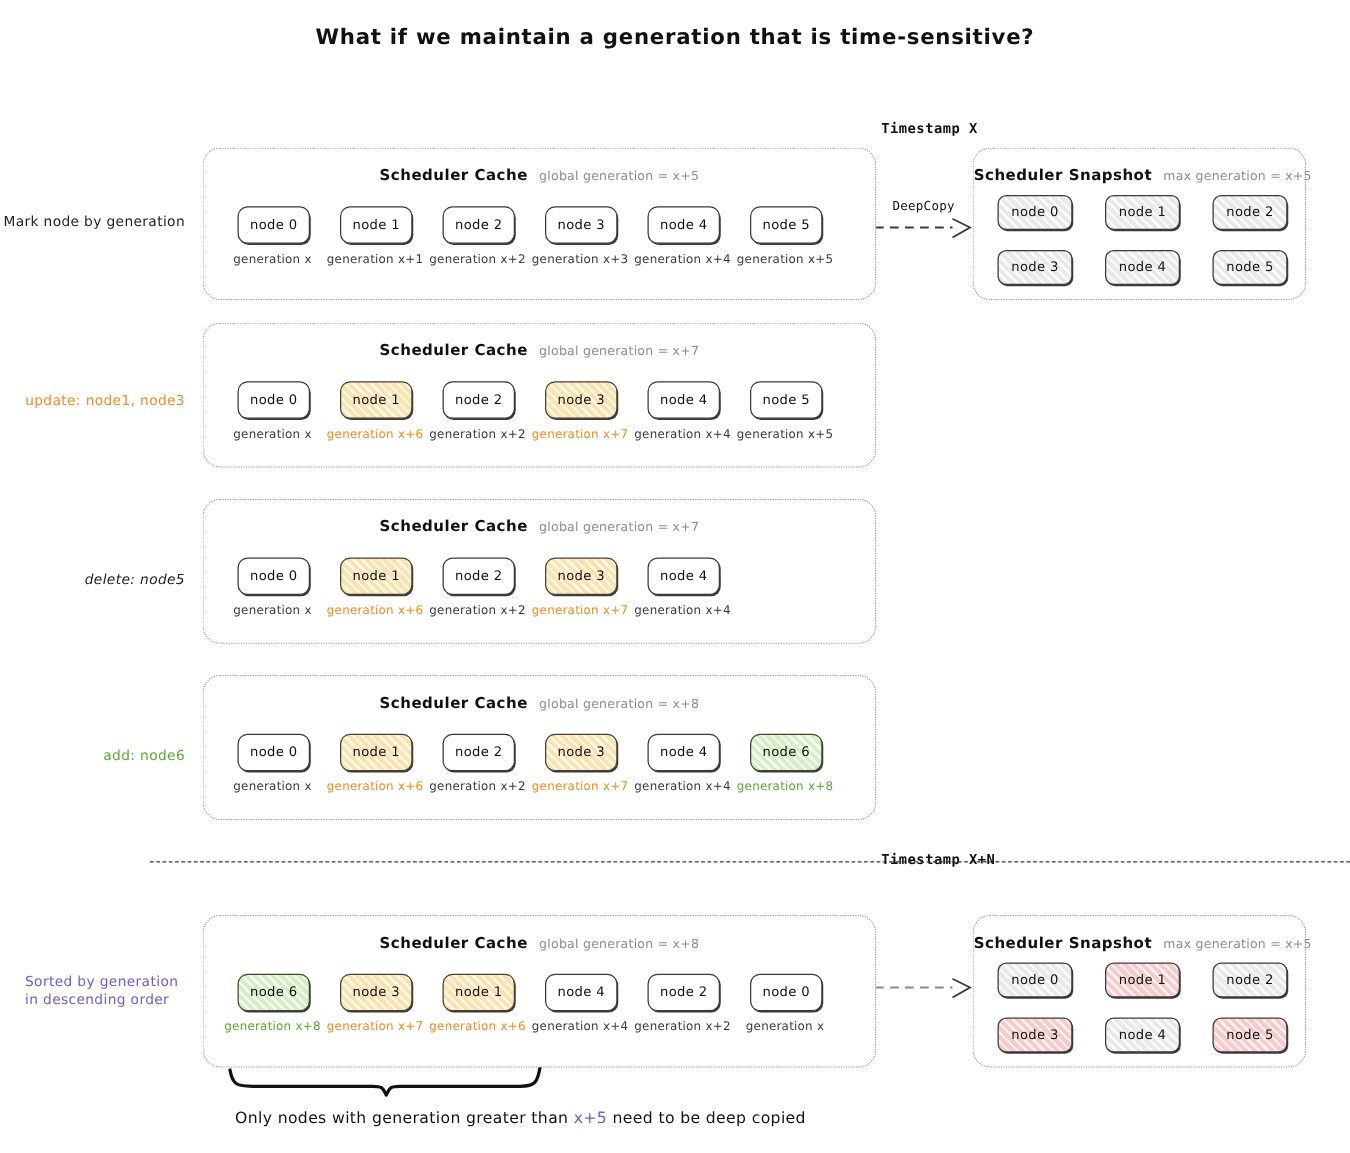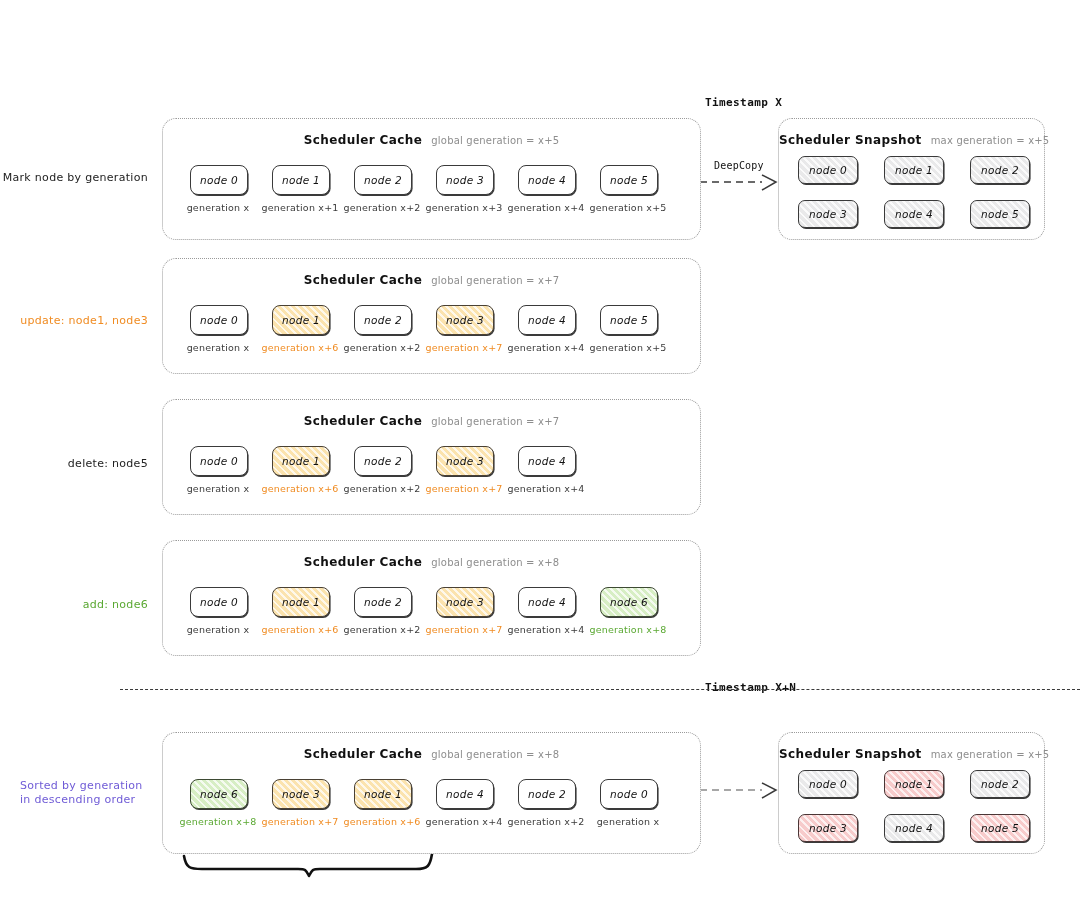--- a/index.html
+++ b/index.html
@@ -48,21 +48,20 @@
 
   
   .node{
     position:absolute;
     width:56px;height:28px;border-radius:8px;
     border:1.3px solid #3a3a3a;
     box-shadow:1px 1.4px 0 -0.4px #3a3a3a;
     display:flex;align-items:center;justify-content:center;
     font-size:10.5px;letter-spacing:.3px;color:#111;
     background:#ffffff;
-    font-style:italic;
   }
   .node.snap{width:58px;height:26px;border-radius:7px;}
 
   .hatch-amber{
     background-color:#fbe3ae;
     background-image:repeating-linear-gradient(45deg,rgba(255,255,255,.75) 0 2px,rgba(255,255,255,0) 2px 5px);
     border-color:#4a4134;
   }
   .hatch-green{
     background-color:#d7eec4;
@@ -101,20 +100,21 @@
     position:absolute;font-size:12.5px;letter-spacing:.3px;color:#111;white-space:nowrap;
   }
   .caption .hl{color:#6f5bd6;}
   svg{overflow:visible;}
 </style>
 </head>
 <body>
 
 <div class="canvas">
 
+  <div id="page-title">What if we maintain a generation that is time-sensitive?</div>
 
   <div class="timestamp" style="left:705px;top:96px;">Timestamp X</div>
   <div class="timestamp" style="left:705px;top:681px;">Timestamp X+N</div>
 
   <div class="sep-line"></div>
 
   <div class="arrow-label" style="left:714px;top:160px;">DeepCopy</div>
 
   <svg style="position:absolute;left:700px;top:174px;" width="82" height="20">
     <line x1="0" y1="8" x2="62" y2="8" stroke="#3a3a3a" stroke-width="1.5" stroke-dasharray="7 5"></line>
@@ -123,20 +123,25 @@
 
   <svg style="position:absolute;left:700px;top:782px;" width="82" height="20">
     <line x1="0" y1="8" x2="62" y2="8" stroke="#8a8a8a" stroke-width="1.5" stroke-dasharray="7 5"></line>
     <polyline points="62,1 76,8 62,16" fill="none" stroke="#3a3a3a" stroke-width="1.5"></polyline>
   </svg>
 
   <svg style="position:absolute;left:180px;top:852px;" width="256" height="26">
     <path d="M4,4 C6,16 10,17 22,17 L118,17 C126,17 126,18 129,24 C132,18 132,17 140,17 L236,17 C248,17 250,14 252,2" fill="none" stroke="#111" stroke-width="2.6" stroke-linecap="round" stroke-linejoin="round"></path>
   </svg>
 
+  <div class="caption" style="left:188px;top:886px;">
+    <span>Only nodes with generation greater than</span>
+    <span class="hl">x+5</span>
+    <span>need to be deep copied</span>
+  </div>
 
   <div id="rows-host">
       <div class="group" style="left: 162px; top: 118px; width: 537px; height: 120px;">
         <div class="group-head"><span class="group-title">Scheduler Cache</span><span class="group-meta">global generation = x+5</span></div>
       </div>
       <div class="row-label dark" style="left: 0px; top: 171px; width: 148px; white-space: pre-line; text-align: right;">Mark node by generation</div>
       <div class="node " style="left: 190px; top: 165px;">node 0</div>
       <div class="gen " style="left: 158px; top: 202px; width: 120px;">generation x</div>
       <div class="node " style="left: 272px; top: 165px;">node 1</div>
       <div class="gen " style="left: 240px; top: 202px; width: 120px;">generation x+1</div>
@@ -160,21 +165,21 @@
       <div class="gen " style="left: 322px; top: 342px; width: 120px;">generation x+2</div>
       <div class="node hatch-amber" style="left: 436px; top: 305px;">node 3</div>
       <div class="gen orange" style="left: 404px; top: 342px; width: 120px;">generation x+7</div>
       <div class="node " style="left: 518px; top: 305px;">node 4</div>
       <div class="gen " style="left: 486px; top: 342px; width: 120px;">generation x+4</div>
       <div class="node " style="left: 600px; top: 305px;">node 5</div>
       <div class="gen " style="left: 568px; top: 342px; width: 120px;">generation x+5</div>
       <div class="group" style="left: 162px; top: 399px; width: 537px; height: 114px;">
         <div class="group-head"><span class="group-title">Scheduler Cache</span><span class="group-meta">global generation = x+7</span></div>
       </div>
-      <div class="row-label dark" style="left: 0px; top: 457px; width: 148px; white-space: pre-line; text-align: right;">delete: node5</div>
+      <div class="row-label dark" style="left: 0px; top: 457px; width: 148px; white-space: pre-line; text-align: right; font-style: italic;">delete: node5</div>
       <div class="node " style="left: 190px; top: 446px;">node 0</div>
       <div class="gen " style="left: 158px; top: 483px; width: 120px;">generation x</div>
       <div class="node hatch-amber" style="left: 272px; top: 446px;">node 1</div>
       <div class="gen orange" style="left: 240px; top: 483px; width: 120px;">generation x+6</div>
       <div class="node " style="left: 354px; top: 446px;">node 2</div>
       <div class="gen " style="left: 322px; top: 483px; width: 120px;">generation x+2</div>
       <div class="node hatch-amber" style="left: 436px; top: 446px;">node 3</div>
       <div class="gen orange" style="left: 404px; top: 483px; width: 120px;">generation x+7</div>
       <div class="node " style="left: 518px; top: 446px;">node 4</div>
       <div class="gen " style="left: 486px; top: 483px; width: 120px;">generation x+4</div>

